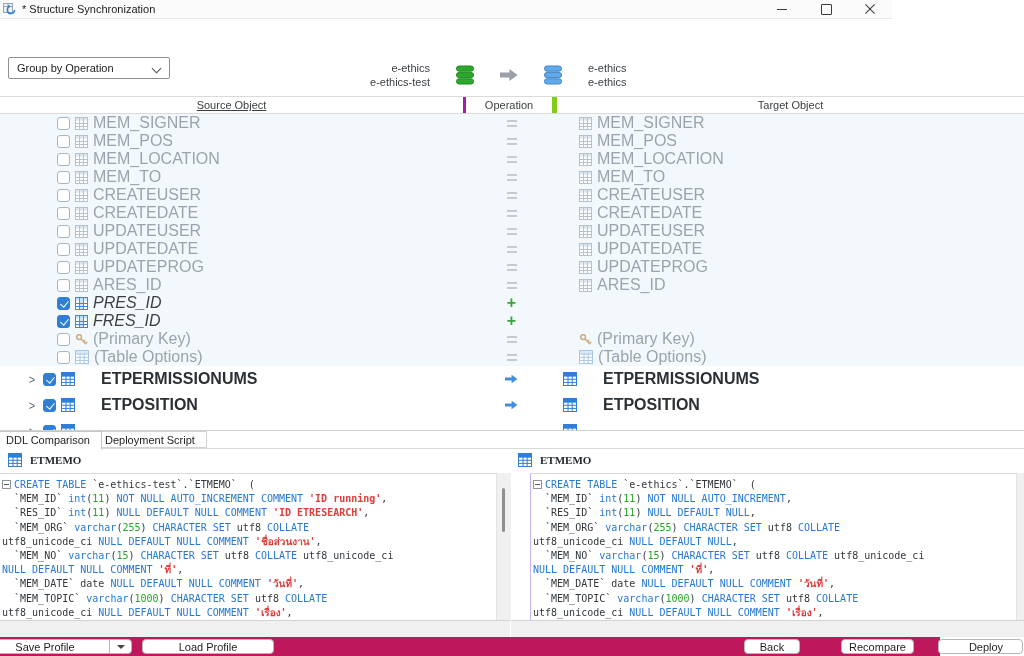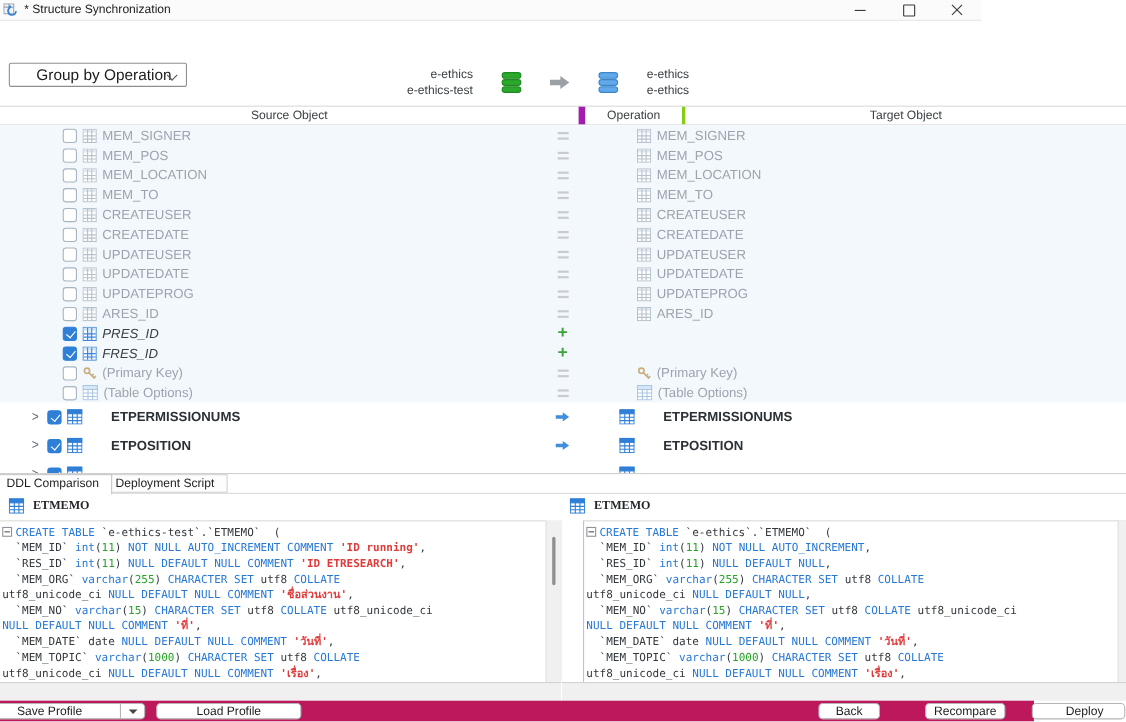--- a/index.html
+++ b/index.html
@@ -18,53 +18,53 @@
   .glyph-max{width:9px;height:9px;border:1px solid #3a3a3a;border-radius:1px;}
   .glyph-close{position:relative;width:12px;height:12px;}
   .glyph-close::before,.glyph-close::after{content:"";position:absolute;left:50%;top:50%;width:13px;height:1px;
        background:#3a3a3a;transform:translate(-50%,-50%) rotate(45deg);}
   .glyph-close::after{transform:translate(-50%,-50%) rotate(-45deg);}
 
   
   .toolbar{position:absolute;left:0;top:19px;width:1024px;height:77px;background:#fff;}
   .dropdown{position:absolute;left:8px;top:38px;width:162px;height:22px;border:1px solid #8f8f8f;
             border-radius:2px;background:#fff;display:flex;align-items:center;box-sizing:border-box;
-            font-size:14px;color:#1b1b1b;padding-left:24px;}
+            font-size:11px;color:#1b1b1b;padding-left:8px;}
   .dd-chev{position:absolute;right:9px;top:7px;width:6px;height:6px;border-right:1px solid #555;
            border-bottom:1px solid #555;transform:rotate(45deg);}
   .conn{position:absolute;left:358px;top:39px;height:34px;display:flex;align-items:center;gap:24px;}
   .conn-text{font-size:11px;line-height:14px;color:#3a3f44;min-width:72px;}
   .conn-text.r{text-align:right;}
   .conn-ic{display:flex;align-items:center;}
 
   
   .grid-header{position:absolute;left:0;top:96px;width:1024px;height:18px;display:flex;
                border-top:1px solid #dadada;border-bottom:1px solid #dadada;box-sizing:border-box;background:#fff;}
   .gh-cell{font-size:11px;color:#3c4043;display:flex;align-items:center;justify-content:center;box-sizing:border-box;}
-  .gh-src{width:532px;border-right:6px solid #a21caf;}
-  .gh-op{width:91px;border-right:3px solid #84cc16;text-align:right;}
+  .gh-src{width:466px;border-right:3px solid #a21caf;text-decoration:underline;}
+  .gh-op{width:91px;border-right:5px solid #84cc16;text-align:right;}
   .gh-tgt{flex:1;}
   .grid-body{position:absolute;left:0;top:114px;width:1024px;height:316px;overflow:hidden;background:#fff;}
   .row{display:flex;align-items:center;height:18px;}
   .row.kind-field,.row.kind-key,.row.kind-options{background:#f3f8fc;}
   .row.kind-table,.row.kind-table-partial{height:26px;background:#fff;}
   .cell{display:flex;align-items:center;box-sizing:border-box;}
   .cell.src{width:466px;padding-left:57px;gap:5px;}
   .row.kind-table .cell.src,.row.kind-table-partial .cell.src{padding-left:26px;}
   .cell.op{width:91px;justify-content:center;}
   .cell.tgt{flex:1;padding-left:22px;gap:5px;}
   .row.kind-table .cell.tgt,.row.kind-table-partial .cell.tgt{padding-left:6px;}
   .chev{font-size:11px;color:#5f6a75;width:12px;text-align:center;transform:scaleY(1.15);}
   .cb{position:relative;width:13px;height:13px;border:1px solid #a8b4bf;border-radius:3px;background:#fff;
       box-sizing:border-box;flex:0 0 auto;}
   .cb.on{background:var(--accent);border-color:var(--accent);}
   .cb.on::after{content:"";position:absolute;left:3.5px;top:1.5px;width:4px;height:7px;
       border-right:1.6px solid #fff;border-bottom:1.6px solid #fff;transform:rotate(40deg);}
   .ic{display:flex;align-items:center;flex:0 0 auto;}
-  .lbl{font-size:12px;color:#9ba4ae;white-space:nowrap;}
+  .lbl{font-size:16px;color:#9ba4ae;white-space:nowrap;}
   .lbl.dark{color:#3a3f44;font-style:italic;}
   .lbl.tbl{color:#2b3035;font-weight:bold;padding-left:21px;}
   .op-eq{width:10px;height:7px;border-top:2px solid #c8ccd2;border-bottom:2px solid #c8ccd2;box-sizing:border-box;}
   .op-add{color:var(--add);font-size:16px;font-weight:bold;line-height:14px;}
 
   
   .tabbar{position:absolute;left:0;top:430px;width:1024px;height:19px;background:#fff;
           border-top:1px solid #d0d0d0;border-bottom:1px solid #d9d9d9;box-sizing:border-box;}
   .tab{position:absolute;top:0;height:17px;line-height:17px;font-size:11px;color:#1e1e1e;
        padding:0 11px;background:#fdfdfd;border:1px solid #d3d3d3;box-sizing:border-box;white-space:nowrap;}

